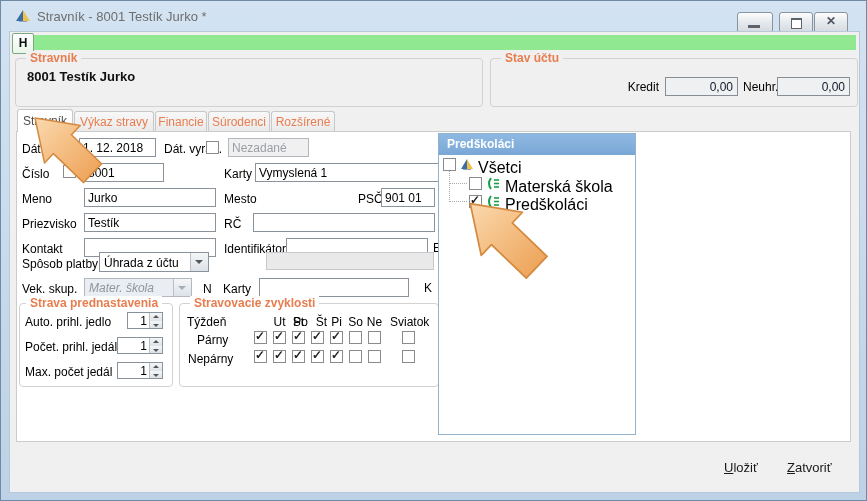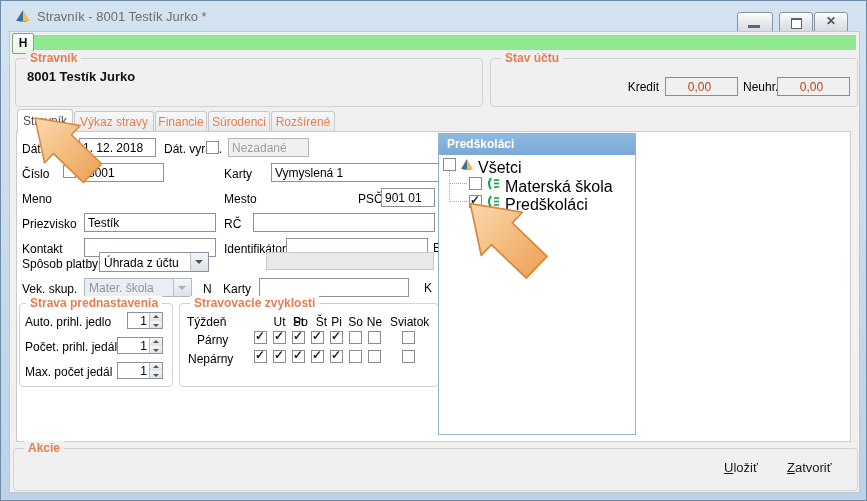--- a/index.html
+++ b/index.html
@@ -16,21 +16,21 @@
   .client{position:absolute;left:8px;top:30px;width:851px;height:462px;background:#f0f0f0;border:1px solid #b9c9d9;box-sizing:border-box;}
   .hbtn{position:absolute;left:11px;top:32px;width:20px;height:19px;border:1px solid #7ea87e;border-radius:2px;
     background:linear-gradient(#ffffff,#e9f5e9);font-size:12px;font-weight:bold;color:#111;text-align:center;line-height:19px;}
   .greenbar{position:absolute;left:33px;top:34px;width:822px;height:15px;background:#90e890;}
   .groupbox{position:absolute;border:1px solid #d2d2d2;border-radius:4px;}
   .gb-title{position:absolute;top:-8px;left:10px;padding:0 4px;background:#f0f0f0;font-size:12px;font-weight:bold;color:#e87d4f;white-space:nowrap;}
   .gb-title.on-white{background:#ffffff;}
   .person-name{position:absolute;left:26px;top:68px;font-size:13px;font-weight:bold;color:#111;}
   .acct-lbl{position:absolute;font-size:12px;color:#000;}
   .acct-field{position:absolute;height:19px;border:1px solid #868d94;background:#eef0f1;box-sizing:border-box;
-    font-size:12px;color:#c2410c;text-align:center;padding:2px 4px 0 0;}
+    font-size:12px;color:#0f172a;text-align:right;padding:2px 4px 0 0;}
   .tab{position:absolute;height:21px;box-sizing:border-box;border:1px solid #c8c8c8;border-bottom:none;
     border-radius:3px 3px 0 0;background:linear-gradient(#f8f8f8,#e9e9e9);font-size:12px;color:#e87d4f;
     text-align:center;line-height:20px;cursor:default;}
   .tab.active{height:23px;background:#ffffff;color:#4d4d4d;z-index:5;line-height:22px;}
   .tabpage{position:absolute;left:15px;top:130px;width:835px;height:311px;background:#ffffff;border:1px solid #cccccc;box-sizing:border-box;}
   .lbl{position:absolute;font-size:12px;color:#000;white-space:nowrap;}
   .inp{position:absolute;height:19px;border:1px solid #8a939b;background:#fff;font-family:"Liberation Sans",sans-serif;
     font-size:12px;color:#000;padding:0 3px;box-sizing:border-box;}
   .inp:disabled,.inp.disabled{background:#f0f0f0;color:#9aa0a6;border-color:#b2b8be;}
   .cb{position:absolute;width:13px;height:13px;background:#fff;border:1px solid #8b8b8b;box-sizing:border-box;}
@@ -116,23 +116,24 @@
   <span class="lbl" style="left:21px;top:141px;">Dát. nást.</span>
   <input class="inp" style="left: 78px; top: 137px; width: 77px;" value="1. 12. 2018">
   <span class="lbl" style="left:163px;top:141px;">Dát. vyrad.</span>
   <div class="cb" style="left:205px;top:140px;"></div>
   <input class="inp disabled" style="left: 227px; top: 137px; width: 81px;" disabled="" value="Nezadané">
 
   <span class="lbl" style="left:21px;top:166px;">Číslo</span>
   <div class="cb" style="left:62px;top:164px;"></div>
   <input class="inp" style="left: 83px; top: 162px; width: 80px;" value="8001">
   <span class="lbl" style="left:223px;top:166px;">Karty</span>
-  <input class="inp" style="left: 270px; top: 162px; width: 204px;" value="Vymyslená 1">
+  <input class="inp" style="left: 254px; top: 162px; width: 204px;" value="Vymyslená 1">
 
   <span class="lbl" style="left:21px;top:191px;">Meno</span>
+  <input class="inp" style="left: 83px; top: 187px; width: 132px;" value="Jurko">
   <span class="lbl" style="left:223px;top:191px;">Mesto</span>
   <span class="lbl" style="left:357px;top:191px;">PSČ</span>
   <input class="inp" style="left: 380px; top: 187px; width: 54px;" value="901 01">
 
   <span class="lbl" style="left:21px;top:216px;">Priezvisko</span>
   <input class="inp" style="left: 83px; top: 212px; width: 132px;" value="Testík">
   <span class="lbl" style="left:223px;top:216px;">RČ</span>
   <input class="inp" style="left: 252px; top: 212px; width: 182px;" value="">
 
   <span class="lbl" style="left:21px;top:241px;">Kontakt</span>
@@ -143,21 +144,21 @@
 
   <span class="lbl" style="left:21px;top:256px;">Spôsob platby</span>
   <div class="combo" style="left:98px;top:251px;width:110px;">
     <span class="val">Úhrada z účtu</span>
     <div class="btn"></div>
   </div>
   <div class="grayfield" style="left:265px;top:251px;width:168px;"></div>
 
   <span class="lbl" style="left:21px;top:281px;">Vek. skup.</span>
   <div class="combo disabled" style="left:83px;top:277px;width:108px;height:19px;">
-    <span class="val" style="top:2px;">Mater. škola</span>
+    <span class="val" style="top:2px;font-style:italic;">Mater. škola</span>
     <div class="btn"></div>
   </div>
   <span class="lbl" style="left:202px;top:281px;">N</span>
   <span class="lbl" style="left:222px;top:281px;">Karty</span>
   <input class="inp" style="left: 258px; top: 277px; width: 150px;" value="">
   <span class="lbl" style="left:423px;top:280px;">K</span>
 
   <div class="groupbox" style="left:18px;top:302px;width:152px;height:82px;">
     <span class="gb-title on-white" style="left:6px;">Strava prednastavenia</span>
   </div>
@@ -245,23 +246,20 @@
 
   <div class="cb checked" style="left:468px;top:194px;"></div>
   <svg class="icon-abs" style="left:485px;top:194px;" width="15" height="13" viewBox="0 0 15 13">
     <path d="M5,1 Q1,6.5 5,12" fill="none" stroke="#18a048" stroke-width="2"></path>
     <line x1="8" y1="3" x2="13" y2="3" stroke="#18a048" stroke-width="1.6"></line>
     <line x1="8" y1="6.5" x2="13" y2="6.5" stroke="#18a048" stroke-width="1.6"></line>
     <line x1="8" y1="10" x2="13" y2="10" stroke="#18a048" stroke-width="1.6"></line>
   </svg>
   <span class="tree-label" style="left:504px;top:195px;">Predškoláci</span>
 
-  <div class="groupbox" style="left:12px;top:447px;width:843px;height:41px;">
-    <span class="gb-title">Akcie</span>
-  </div>
   <button class="flat-btn" style="left:705px;top:458px;margin-left:12px;">Uložiť</button>
   <button class="flat-btn" style="left:780px;top:458px;">Zatvoriť</button>
 
   <svg class="arrow-svg" style="left:20px;top:113px;" width="90" height="85" viewBox="0 0 90 85">
     <defs>
       <linearGradient id="ag1" x1="0" y1="0" x2="1" y2="1">
         <stop offset="0" stop-color="#fbd9ae"></stop>
           <stop offset="1" stop-color="#ec9e50"></stop>
       </linearGradient>
     </defs>

